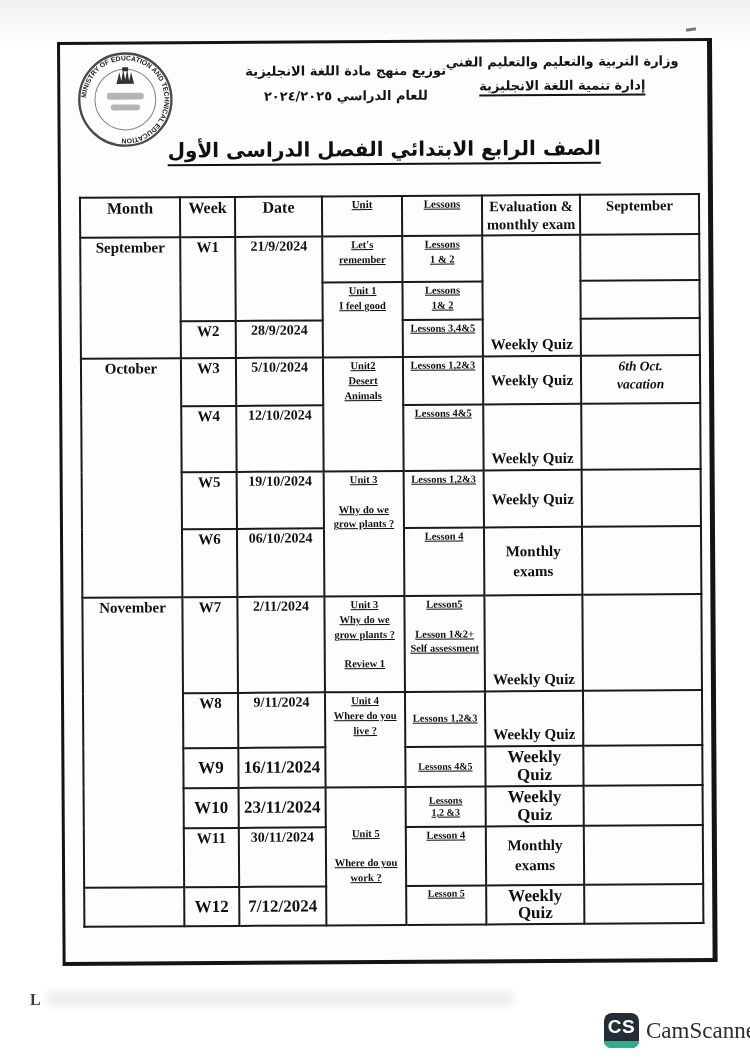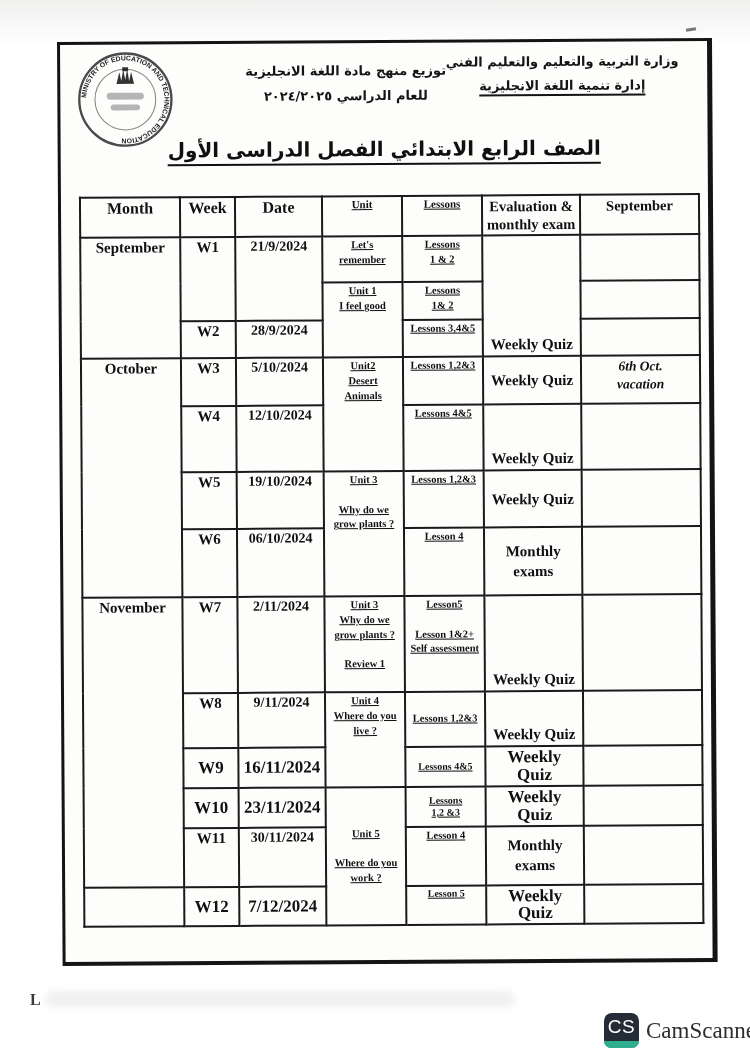--- a/index.html
+++ b/index.html
@@ -70,21 +70,21 @@
   .smudge{position:absolute;left:45px;top:991px;width:470px;height:16px;
     background:#8f8f8f;opacity:.13;filter:blur(3px);border-radius:8px;}
   .corner-mark{position:absolute;left:30px;top:991px;font-size:16px;font-weight:bold;
     color:#3a3a3a;filter:blur(.4px);font-family:"Liberation Serif",serif;}
 
   
   .camscanner{position:absolute;left:604px;top:1013px;display:flex;align-items:center;gap:7px;}
   .cs-badge{position:relative;width:35px;height:35px;border-radius:8px;background:#242d37;
     display:flex;align-items:flex-start;justify-content:center;}
   .cs-badge .cs-letters{color:#ffffff;font-family:"Liberation Sans",sans-serif;
-    font-weight:normal;font-size:19px;line-height:27px;letter-spacing:.5px;}
+    font-weight:bold;font-size:19px;line-height:27px;letter-spacing:.5px;}
   .cs-strip{position:absolute;left:0;bottom:0;width:35px;height:7px;
     background:#2fae8f;border-radius:0 0 8px 8px;}
   .cs-label{font-family:"Liberation Serif",serif;font-size:23px;color:#2d2d2d;}
 
   
   .seal text{font-family:"Liberation Sans",sans-serif;font-weight:bold;fill:#222;}
 </style>
 </head>
 <body>
 

